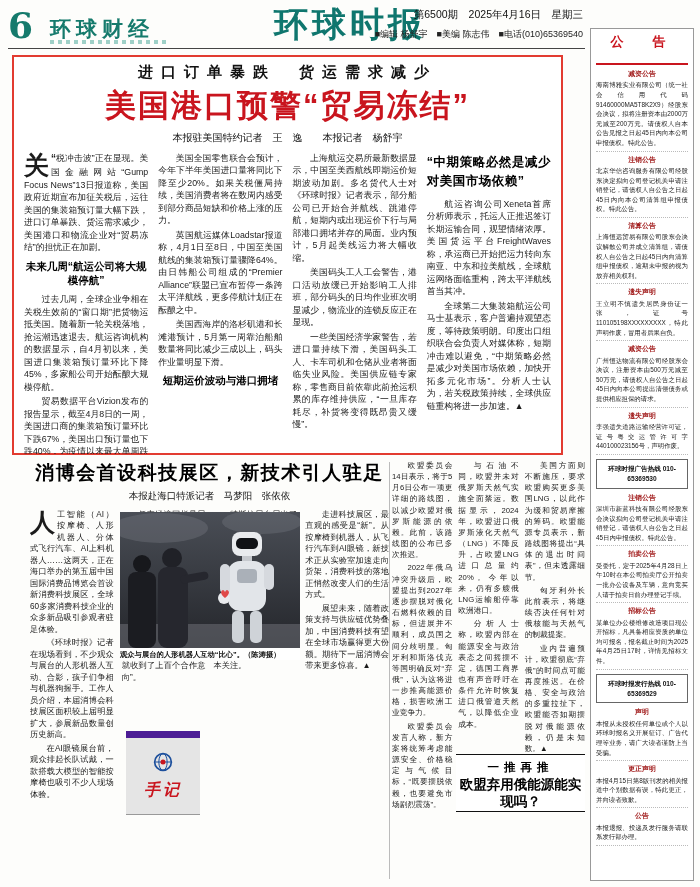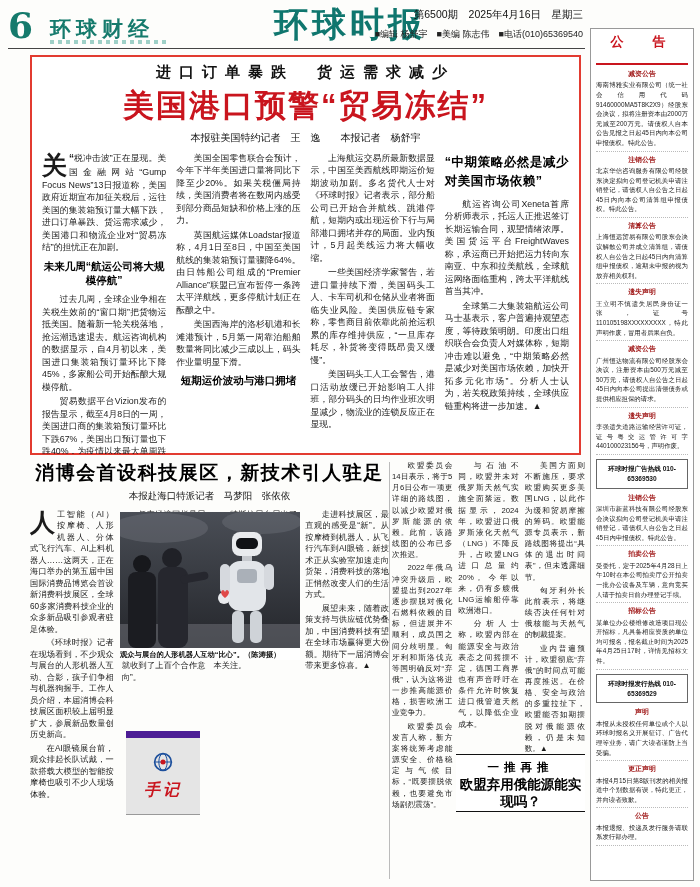--- a/index.html
+++ b/index.html
@@ -11,21 +11,21 @@
   .section { position: absolute; left: 50px; top: 15px; font-size: 21px; font-weight: 800; color: #157a6c; letter-spacing: 5px; }
   .section-deco { position: absolute; left: 50px; top: 40px; width: 118px; height: 4px;
     background: repeating-linear-gradient(90deg, #9ed0c7 0 4px, transparent 4px 8px); }
   .masthead { position: absolute; left: 50%; transform: translateX(-50%); top: 2px;
     font-family: Liberation Sans, sans-serif; font-weight: 900; font-size: 34px; color: #0f766e; letter-spacing: 4px; }
   .issue { position: absolute; right: 117px; top: 8px; font-size: 10.5px; color: #111; }
   .staff { position: absolute; right: 117px; top: 28px; font-size: 9px; color: #222; }
   .hrule { position: absolute; left: 8px; top: 48px; width: 577px; border-top: 1.5px solid #444; }
 
   
-  .main-art { position: absolute; left: 30px; top: 55px; width: 551px; height: 400px;
+  .main-art { position: absolute; left: 12px; top: 55px; width: 551px; height: 400px;
     border: 2px solid #e23b30; background: #fff; padding: 6px 10px 4px; }
   .kicker { text-align: center; font-size: 15px; font-weight: 800; letter-spacing: 8px; color: #111; }
   .headline { text-align: center; font-size: 31px; font-weight: 900; color: #c9151e; letter-spacing: 2px; margin: 3px 0 4px; }
   .byline { text-align: center; font-size: 10px; color: #111; margin-bottom: 7px; }
   .m-cols { display: flex; gap: 10px; height: 302px; overflow: hidden; }
   .mcol { flex: 1; font-size: 8.8px; line-height: 1.42; color: #1b1b1b; text-align: justify; }
   .para { text-indent: 2em; margin-bottom: 2px; }
   .para.first { text-indent: 0; }
   .oq { font-size: 10px; vertical-align: top; font-weight: 700; }
   .dropcap { float: left; font-size: 25px; line-height: 25px; font-weight: 800; padding: 1px 2px 0 0; }
@@ -92,22 +92,22 @@
         <p class="para">贸易数据平台Vizion发布的报告显示，截至4月8日的一周，美国进口商的集装箱预订量环比下跌67%，美国出口预订量也下跌40%，为疫情以来最大单周跌幅。</p>
       </div>
       <div class="mcol">
         <p class="para">美国全国零售联合会预计，今年下半年美国进口量将同比下降至少20%。如果关税僵局持续，美国消费者将在数周内感受到部分商品短缺和价格上涨的压力。</p>
         <p class="para">英国航运媒体Loadstar报道称，4月1日至8日，中国至美国航线的集装箱预订量骤降64%。由日韩船公司组成的“Premier Alliance”联盟已宣布暂停一条跨太平洋航线，更多停航计划正在酝酿之中。</p>
         <p class="para">美国西海岸的洛杉矶港和长滩港预计，5月第一周靠泊船舶数量将同比减少三成以上，码头作业量明显下滑。</p>
         <h3 class="subhead">短期运价波动与港口拥堵</h3>
       </div>
       <div class="mcol">
         <p class="para">上海航运交易所最新数据显示，中国至美西航线即期运价短期波动加剧。多名货代人士对《环球时报》记者表示，部分船公司已开始合并航线、跳港停航，短期内或出现运价下行与局部港口拥堵并存的局面。业内预计，5月起美线运力将大幅收缩。</p>
+        <p class="para">美国码头工人工会警告，港口活动放缓已开始影响工人排班，部分码头的日均作业班次明显减少，物流业的连锁反应正在显现。</p>
         <p class="para">一些美国经济学家警告，若进口量持续下滑，美国码头工人、卡车司机和仓储从业者将面临失业风险。美国供应链专家称，零售商目前依靠此前抢运积累的库存维持供应，“一旦库存耗尽，补货将变得既昂贵又缓慢”。</p>
-        <p class="para">美国码头工人工会警告，港口活动放缓已开始影响工人排班，部分码头的日均作业班次明显减少，物流业的连锁反应正在显现。</p>
       </div>
       <div class="mcol">
         <div class="pull-quote">“中期策略必然是减少对美国市场依赖”</div>
         <p class="para">航运咨询公司Xeneta首席分析师表示，托运人正推迟签订长期运输合同，观望情绪浓厚。美国货运平台FreightWaves称，承运商已开始把运力转向东南亚、中东和拉美航线，全球航运网络面临重构，跨太平洋航线首当其冲。</p>
         <p class="para">全球第二大集装箱航运公司马士基表示，客户普遍持观望态度，等待政策明朗。印度出口组织联合会负责人对媒体称，短期冲击难以避免，“中期策略必然是减少对美国市场依赖，加快开拓多元化市场”。分析人士认为，若关税政策持续，全球供应链重构将进一步加速。▲</p>
       </div>
     </div>
   </article>
 
   <article class="expo">

